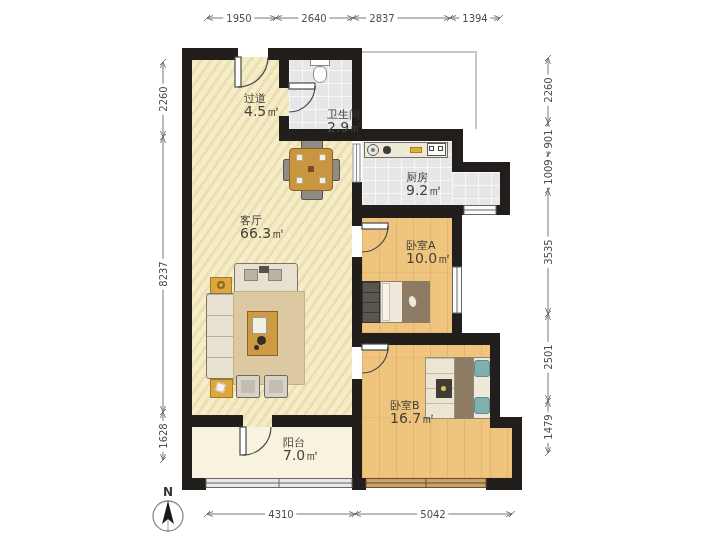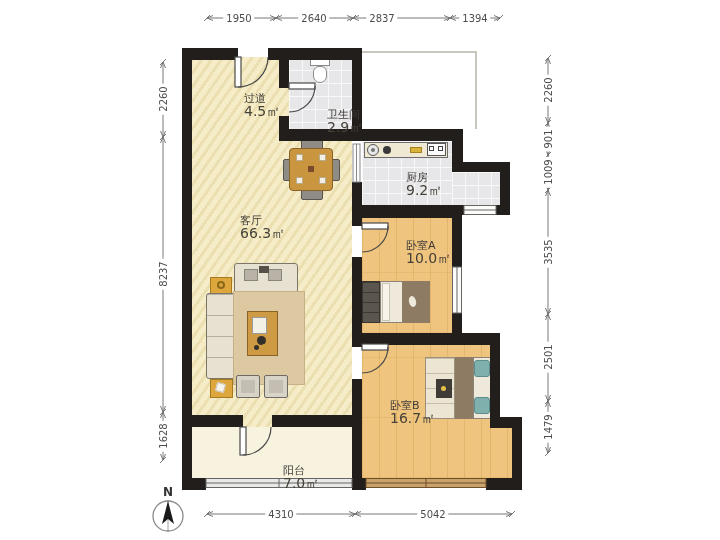--- a/index.html
+++ b/index.html
@@ -250,21 +250,21 @@
   <div class="room-label" style="left:406px;top:239px;">
     <span>卧室A</span>
       <br>
     <span class="area">10.0㎡</span>
   </div>
   <div class="room-label" style="left:390px;top:391px;margin-top:8px;">
     <span>卧室B</span>
       <br>
     <span class="area">16.7㎡</span>
   </div>
-  <div class="room-label" style="left:283px;top:464px;">
+  <div class="room-label" style="left:283px;top:436px;">
     <span>阳台</span>
       <br>
     <span class="area">7.0㎡</span>
   </div>
 
   <span class="dim" style="left:239px;top:18px;">1950</span>
   <span class="dim" style="left:314px;top:18px;">2640</span>
   <span class="dim" style="left:382px;top:18px;">2837</span>
   <span class="dim" style="left:475px;top:18px;">1394</span>
 

